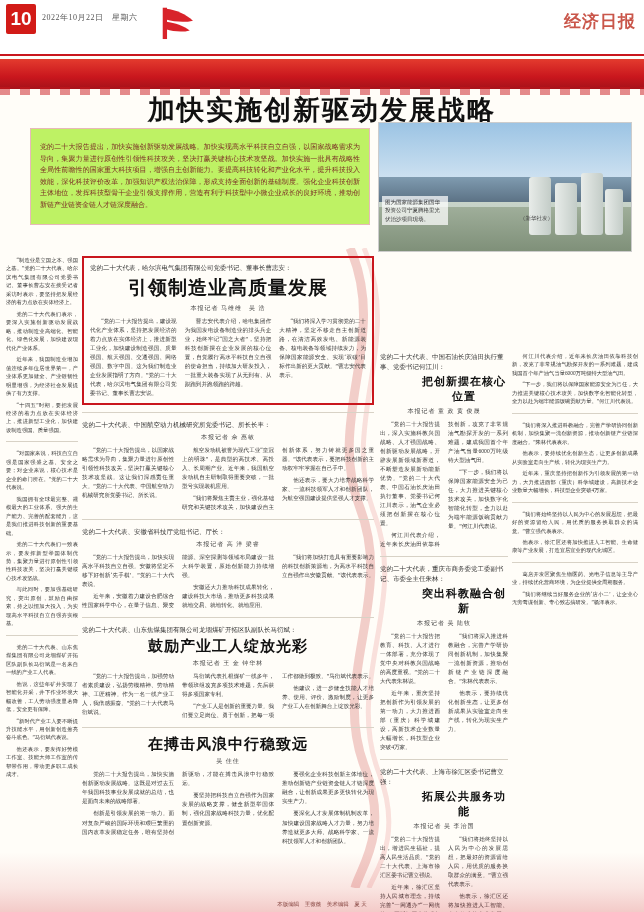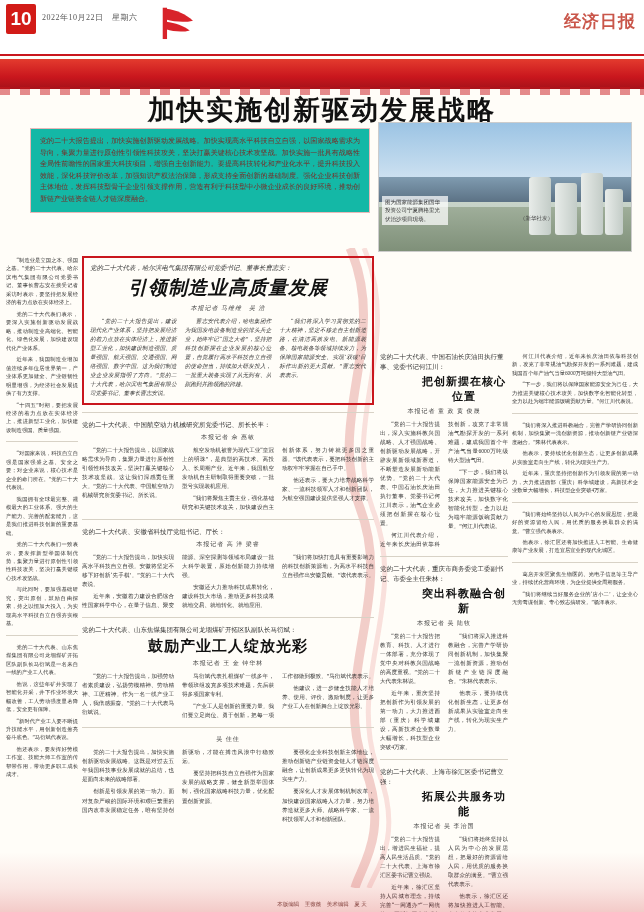--- a/index.html
+++ b/index.html
@@ -24,21 +24,21 @@
           background:linear-gradient(180deg,#e43b2e 0%,#c9161d 60%,#a5121a 100%);}
   .ribbon:after{content:"";position:absolute;left:0;right:0;bottom:-6px;height:8px;
                 background:repeating-linear-gradient(90deg,#c9161d 0 10px,transparent 10px 20px);opacity:.5;}
 
   
   .main-headline{position:absolute;left:0;right:0;top:92px;text-align:center;font-size:27px;
                  font-weight:bold;letter-spacing:2px;color:#111;}
 
   
   .lead-wrap{position:absolute;left:30px;top:128px;width:340px;}
-  .lead-box{border:1px solid #e8b9b9;background:#14b8a6;padding:7px 9px;font-size:7px;line-height:1.65;
+  .lead-box{border:1px solid #e8b9b9;background:#bef264;padding:13px 9px;font-size:7px;line-height:1.65;
             color:#7a2a25;text-align:justify;}
   .lead-photo{position:absolute;left:378px;top:122px;width:252px;height:128px;border:1px solid #ccc;
               background:linear-gradient(180deg,#bcd7ea 0%,#9dc3df 45%,#cfd9d2 46%,#b6c6b4 100%);overflow:hidden;}
   .lp-sky{position:absolute;left:0;top:0;right:0;height:45%;
           background:linear-gradient(180deg,#9cc4e4,#cfe2f1);}
   .lp-tank{position:absolute;bottom:16px;border-radius:3px;background:linear-gradient(90deg,#e8ece9,#c3ccc7);}
   .lp-roof{position:absolute;left:0;right:0;top:42%;height:20%;background:linear-gradient(180deg,#7f9bb0,#5c7285);}
   .lp-ground{position:absolute;left:0;right:0;bottom:0;height:34%;background:linear-gradient(180deg,#9fae9a,#7f9079);}
   .photo-note{position:absolute;left:382px;top:196px;width:60px;font-size:5.5px;line-height:1.5;color:#333;
               background:rgba(255,255,255,.72);padding:2px 3px;}
@@ -57,21 +57,21 @@
   .t-big{font-size:19px;}
   .t-mid{font-size:15px;}
   .t-sm{font-size:11px;margin-left:40px;}
   .byline{font-size:6px;color:#444;text-align:center;margin:3px 0 4px;letter-spacing:1px;}
   .body{font-size:5.6px;line-height:1.62;color:#333;text-align:justify;}
   .body p{margin:0 0 3px;text-indent:2em;}
   .two{column-count:2;column-gap:8px;}
   .three{column-count:3;column-gap:8px;}
   .hr{height:1px;background:#d8d2c6;margin:7px 0;}
 
-  .redbox{border:2px solid #c9161d;padding:5px 6px;font-style:italic;}
+  .redbox{border:2px solid #c9161d;padding:5px 6px;}
   .thin-col .body{font-size:5.3px;line-height:1.6;}
 
   
   .swirl{position:absolute;left:330px;top:248px;width:70px;height:640px;pointer-events:none;opacity:.75;}
   .footer-fade{position:absolute;left:0;right:0;bottom:0;height:60px;
                background:linear-gradient(180deg,rgba(201,22,29,0) 0%,rgba(201,22,29,.10) 60%,rgba(201,22,29,.22) 100%);}
   .foot-line{position:absolute;left:0;right:0;bottom:4px;text-align:center;font-size:5.5px;color:#8a4a45;}
 </style>
 </head>
 <body>
@@ -197,20 +197,21 @@
           <p>“党的二十大报告提出，加强劳动者素质建设，弘扬劳模精神、劳动精神、工匠精神。作为一名一线产业工人，我倍感振奋。”党的二十大代表马衍斌说。</p>
           <p>马衍斌代表扎根煤矿一线多年，带领班组攻克多项技术难题，先后获得多项国家专利。</p>
           <p>“产业工人是创新的重要力量。我们要立足岗位、勇于创新，把每一项工作都做到极致。”马衍斌代表表示。</p>
           <p>他建议，进一步健全技能人才培养、使用、评价、激励制度，让更多产业工人在创新舞台上绽放光彩。</p>
         </div>
       </div>
 
       <div class="hr"></div>
 
       <div>
+        <div class="title t-mid">在搏击风浪中行稳致远</div>
         <div class="byline">吴 佳佳</div>
         <div class="body three">
           <p>党的二十大报告提出，加快实施创新驱动发展战略。这既是对过去五年我国科技事业发展成就的总结，也是面向未来的战略部署。</p>
           <p>创新是引领发展的第一动力。面对复杂严峻的国际环境和艰巨繁重的国内改革发展稳定任务，唯有坚持创新驱动，才能在搏击风浪中行稳致远。</p>
           <p>要坚持把科技自立自强作为国家发展的战略支撑，健全新型举国体制，强化国家战略科技力量，优化配置创新资源。</p>
           <p>要强化企业科技创新主体地位，推动创新链产业链资金链人才链深度融合，让创新成果更多更快转化为现实生产力。</p>
           <p>要深化人才发展体制机制改革，加快建设国家战略人才力量，努力培养造就更多大师、战略科学家、一流科技领军人才和创新团队。</p>
         </div>
       </div>
     </div>

